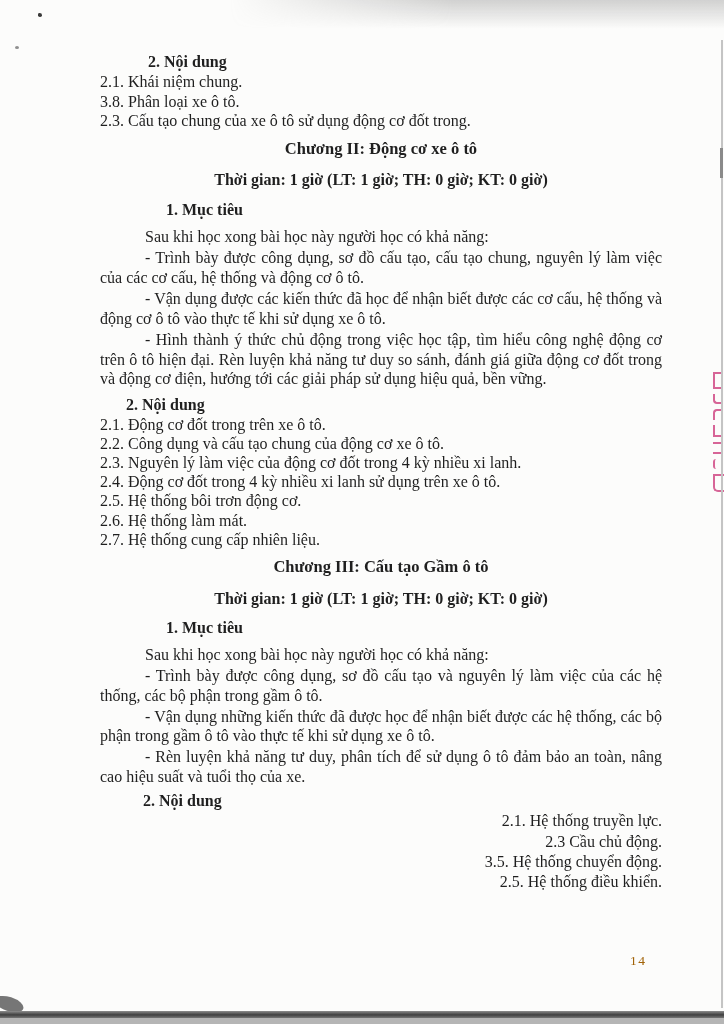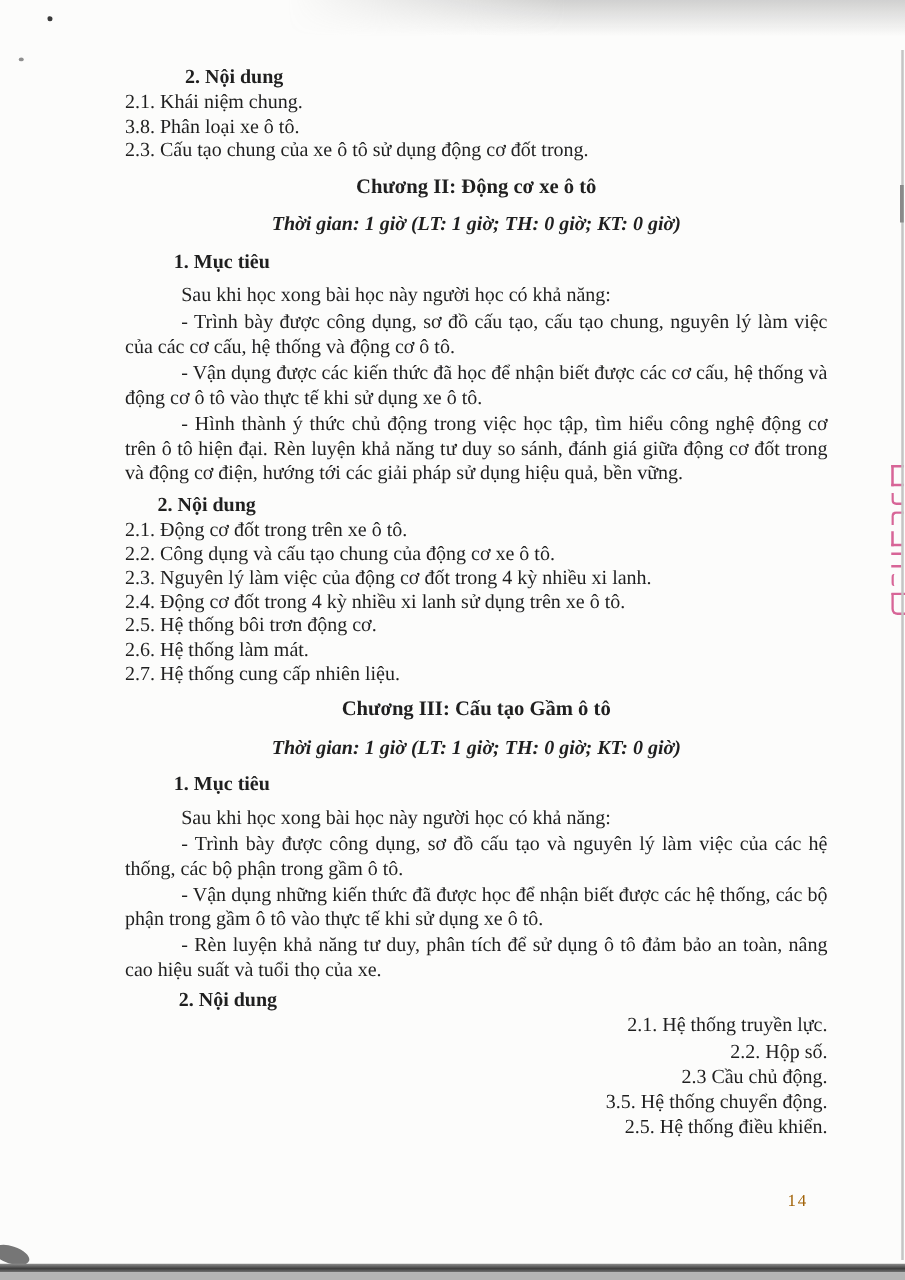--- a/index.html
+++ b/index.html
@@ -12,28 +12,28 @@
     color:#1f1f1f;
   }
   .textcol{
     position:absolute;left:100px;top:52px;width:562px;
     font-size:16px;line-height:19.5px;
   }
   .h-bold{font-weight:bold;line-height:20px;margin:0;}
   .h-sec1{margin-left:48px;}
   .h-sec2{margin-left:26px;}
   .h-sec3{margin-left:43px;}
-  .h-muctieu{margin-left:39px;}
+  .h-muctieu{margin-left:66px;}
   ul.plain{list-style:none;padding:0;margin:0;}
   .lst1{margin:13px 0 0 47px;line-height:19.5px;}
   .lst2{margin:4px 0 0 23px;line-height:19.2px;}
   .lst3{margin:6px 0 0 43px;line-height:20.25px;text-align:right;}
   .chap{text-align:center;font-weight:bold;font-size:16.5px;line-height:20px;margin:8px 0 0 0;}
   .chap3{margin-top:8px;}
-  .dur{text-align:center;font-weight:bold;font-style:italic;font-size:16px;line-height:20px;margin:11px 0 0 0;}
+  .dur{text-align:center;font-weight:bold;font-size:16px;line-height:20px;margin:11px 0 0 0;}
   .dur3{margin-top:12px;}
   .mt2{margin-top:10px;}
   .mt3{margin-top:9px;}
   .intro{margin:7px 0 0 0;text-indent:45px;}
   .para{margin:2px 0 0 0;text-align:justify;text-indent:45px;}
   .para-tight{margin-top:1.5px;}
   .hn2{margin-top:6px;}
   .hn3{margin-top:5px;}
 
   .page-number{
@@ -123,21 +123,20 @@
     <p class="chap chap3">Chương III: Cấu tạo Gầm ô tô</p>
     <p class="dur dur3">Thời gian: 1 giờ (LT: 1 giờ; TH: 0 giờ; KT: 0 giờ)</p>
     <p class="h-bold h-muctieu mt3">1. Mục tiêu</p>
     <p class="intro">Sau khi học xong bài học này người học có khả năng:</p>
     <p class="para">- Trình bày được công dụng, sơ đồ cấu tạo và nguyên lý làm việc của các hệ thống, các bộ phận trong gầm ô tô.</p>
     <p class="para para-tight">- Vận dụng những kiến thức đã được học để nhận biết được các hệ thống, các bộ phận trong gầm ô tô vào thực tế khi sử dụng xe ô tô.</p>
     <p class="para para-tight">- Rèn luyện khả năng tư duy, phân tích để sử dụng ô tô đảm bảo an toàn, nâng cao hiệu suất và tuổi thọ của xe.</p>
     <p class="h-bold h-sec3 hn3">2. Nội dung</p>
     <ul class="plain lst3">
       <li>2.1. Hệ thống truyền lực.</li>
-      <li>2.2. Hộp số.</li>
       <li>2.3 Cầu chủ động.</li>
       <li>3.5. Hệ thống chuyển động.</li>
       <li>2.5. Hệ thống điều khiển.</li>
     </ul>
 
   </div>
 
   <div class="page-number">14</div>
 
   <div class="edge-marks">

